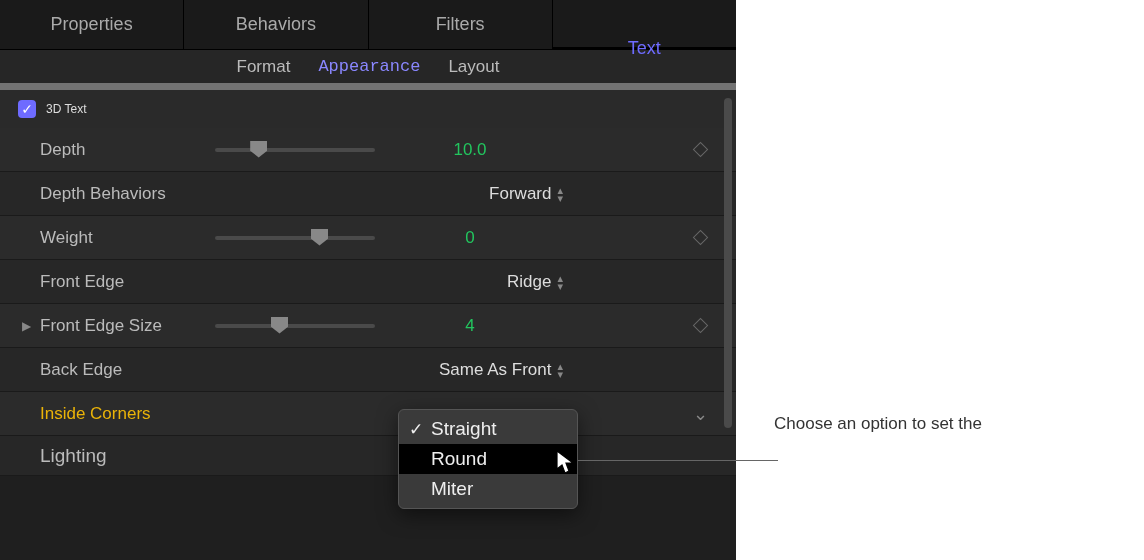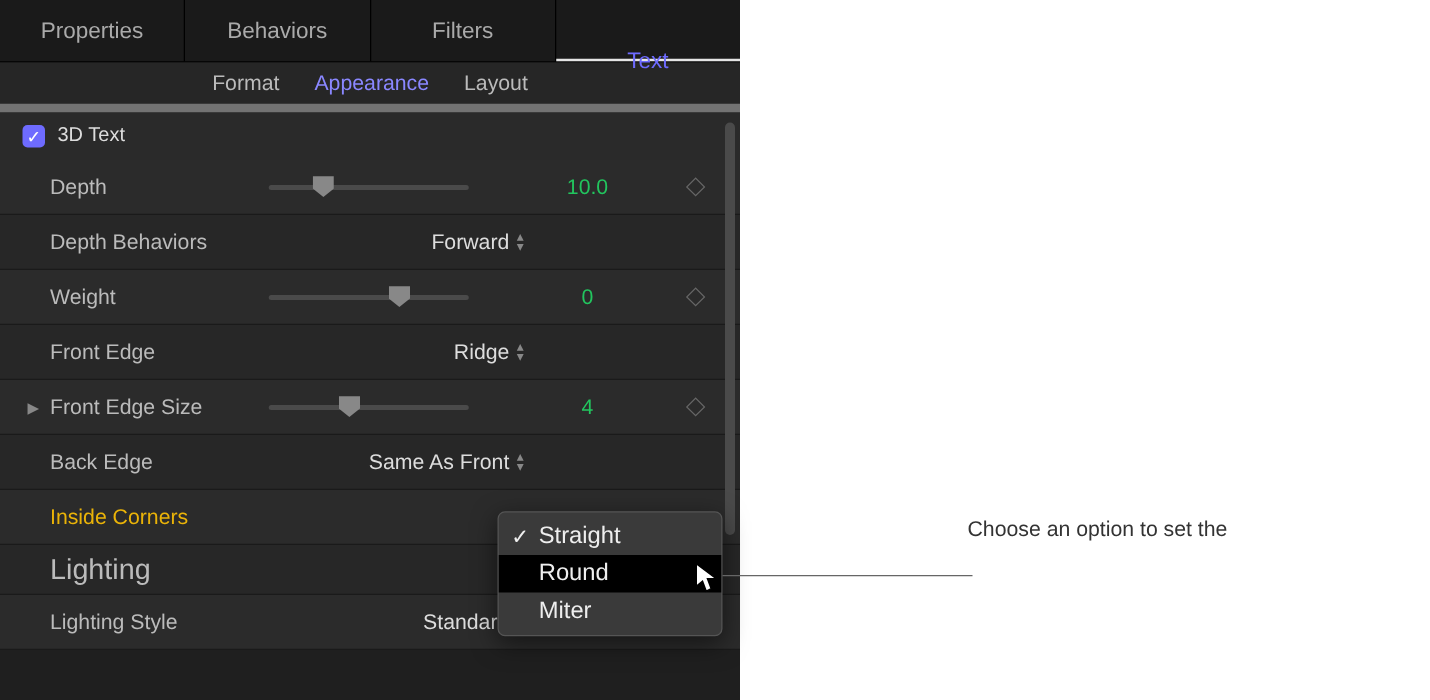--- a/index.html
+++ b/index.html
@@ -8,21 +8,21 @@
       box-sizing: border-box;
       font-family: -apple-system, BlinkMacSystemFont, "Helvetica Neue", sans-serif;
     }
     body {
       background: #fff;
       width: 1144px;
       height: 560px;
       position: relative;
     }
     .panel {
-      width: 592px;
+      width: 736px;
       height: 560px;
       background: #1f1f1f;
       color: #ccc;
       font-size: 17px;
       position: relative;
       overflow: hidden;
     }
     .tabbar {
       display: flex;
       height: 50px;
@@ -38,39 +38,40 @@
       font-size: 18px;
       font-weight: 500;
       border-right: 1px solid #000;
       cursor: pointer;
     }
     .tab:last-child {
       border-right: none;
     }
     .tab.active {
       color: #6e6bff;
-      background: #e5e5e5;
+      background: #000000;
       margin-top: 47px;
     }
     .subtabs {
       display: flex;
       gap: 28px;
       justify-content: center;
       align-items: center;
       height: 40px;
       background: #262626;
       border-bottom: 7px solid #737373;
     }
     .subtab {
       color: #bbb;
       font-size: 17px;
       cursor: pointer;
     }
     .subtab.active {
       color: #8a87ff;
+      font-family: Liberation Mono, monospace;
     }
     .section-header {
       display: flex;
       align-items: center;
       gap: 10px;
       padding: 10px 18px 10px 18px;
       background: #2a2a2a;
     }
     .checkbox {
       width: 18px;
@@ -79,21 +80,21 @@
       background: #6e6bff;
       display: flex;
       align-items: center;
       justify-content: center;
       color: #fff;
       font-size: 14px;
       cursor: pointer;
     }
     .section-title {
       color: #ddd;
-      font-size: 16px;
+      font-size: 12px;
     }
     .rows {
       position: relative;
     }
     .row {
       display: flex;
       align-items: center;
       height: 44px;
       padding: 0 18px 0 40px;
       border-bottom: 1px solid #1a1a1a;
@@ -169,21 +170,21 @@
     }
     .chevron-right {
       position: absolute;
       right: 28px;
       color: #888;
       font-size: 18px;
       cursor: pointer;
     }
     .section-subheader {
       color: #bbb;
-      font-size: 23px;
+      font-size: 19px;
     }
     .row.section-sub {
       padding-left: 40px;
       height: 40px;
     }
     
     .popup-menu {
       position: absolute;
       left: 398px;
       top: 409px;
@@ -326,27 +327,20 @@
 
     <div class="row">
       <span class="row-label" style="color:#eab308">Inside Corners</span>
       <span class="chevron-right">⌄</span>
     </div>
 
     <div class="row section-sub">
       <span class="section-subheader">Lighting</span>
     </div>
 
-    <div class="row">
-      <span class="row-label">Lighting Style</span>
-      <div class="dropdown-field" style="padding-right:155px">
-        <span>Standard</span>
-        <span class="updown-icon">▴<br>▾</span>
-      </div>
-    </div>
 
   </div>
 
   <div class="scrollbar"></div>
 </div>
 
 <div class="popup-menu">
   <div class="popup-item">
     <span class="popup-check">✓</span>
     <span>Straight</span>

